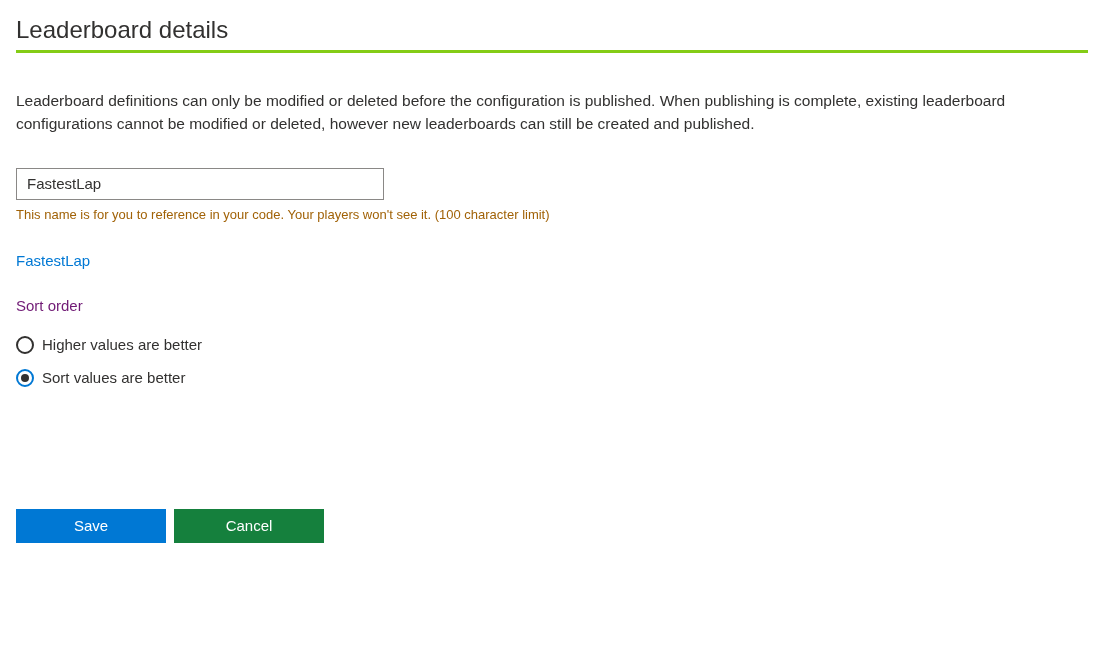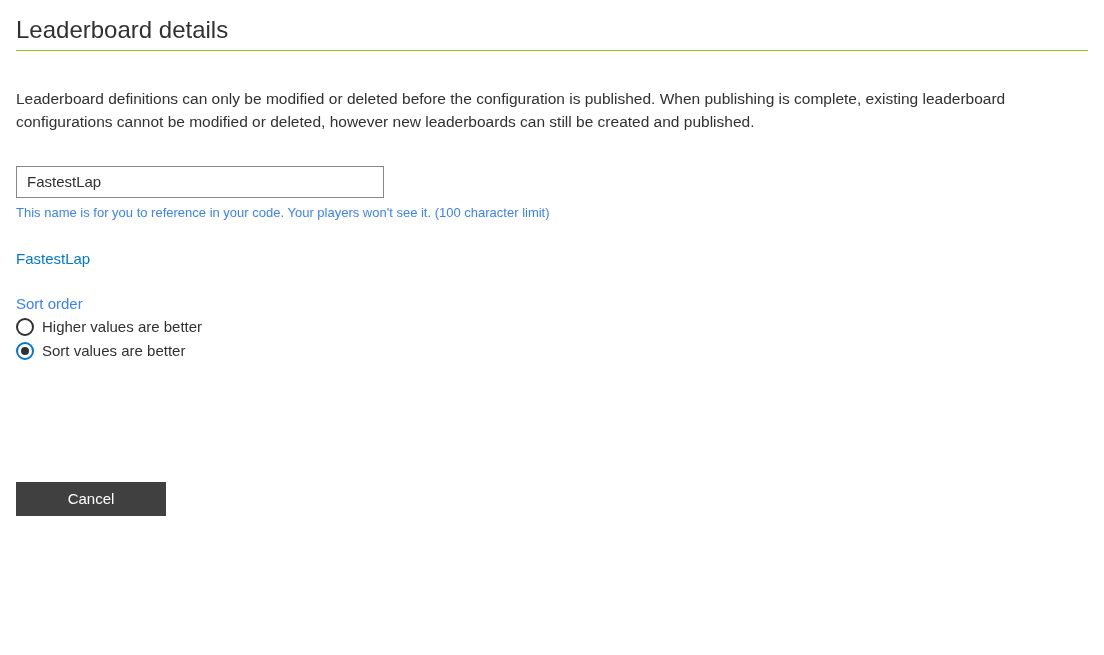--- a/index.html
+++ b/index.html
@@ -12,21 +12,21 @@
       background: #ffffff;
       color: #323130;
       padding: 16px;
       width: 1104px;
     }
     .page-title {
       font-size: 24px;
       font-weight: 300;
       color: #323130;
       padding-bottom: 6px;
-      border-bottom: 1px solid #84cc16;
+      border-bottom: 3px solid #84cc16;
       margin-bottom: 36px;
     }
     .description {
       font-size: 15.5px;
       color: #323130;
       line-height: 1.5;
       margin-bottom: 32px;
       max-width: 1080px;
     }
     .form-section {
@@ -44,43 +44,43 @@
       border: 1px solid #8a8886;
       padding: 4px 10px;
       font-size: 15px;
       font-family: inherit;
       color: #323130;
       outline: none;
       margin-bottom: 6px;
     }
     .helper-text {
       font-size: 13px;
-      color: #3b82f6;
+      color: #a16207;
       line-height: 1.4;
     }
     .player-stat-value {
       color: #0078d4;
       font-size: 15px;
       margin: 6px 0 8px 0;
       display: block;
       cursor: pointer;
     }
     .sort-section {
       margin-top: 24px;
     }
     .sort-label {
       font-size: 15px;
-      color: #3b82f6;
-      margin-bottom: 4px;
+      color: #701a75;
+      margin-bottom: 20px;
       display: block;
     }
     .radio-group {
       display: flex;
       flex-direction: column;
-      gap: 2px;
+      gap: 11px;
       justify-content: space-between;
     }
     .radio-row {
       display: flex;
       align-items: center;
       gap: 8px;
       cursor: pointer;
       padding: 2px 0;
     }
     .radio-circle {
@@ -123,21 +123,21 @@
       cursor: pointer;
       display: flex;
       align-items: center;
       justify-content: center;
     }
     .btn-primary {
       background: #0078d4;
       color: #ffffff;
     }
     .btn-secondary {
-      background: #404040;
+      background: #15803d;
       color: #ffffff;
     }
   </style>
 </head>
 <body>
 
 <h1 class="page-title">Leaderboard details</h1>
 
 <p class="description">Leaderboard definitions can only be modified or deleted before the configuration is published. When publishing is complete, existing leaderboard configurations cannot be modified or deleted, however new leaderboards can still be created and published.</p>
 
@@ -158,14 +158,15 @@
       <span class="radio-label">Higher values are better</span>
     </div>
     <div class="radio-row">
       <span class="radio-circle selected"></span>
       <span class="radio-label">Sort values are better</span>
     </div>
   </div>
 </div>
 
 <div class="button-row">
+  <button class="btn btn-primary">Save</button>
   <button class="btn btn-secondary">Cancel</button>
 </div>
 
 </body></html>

